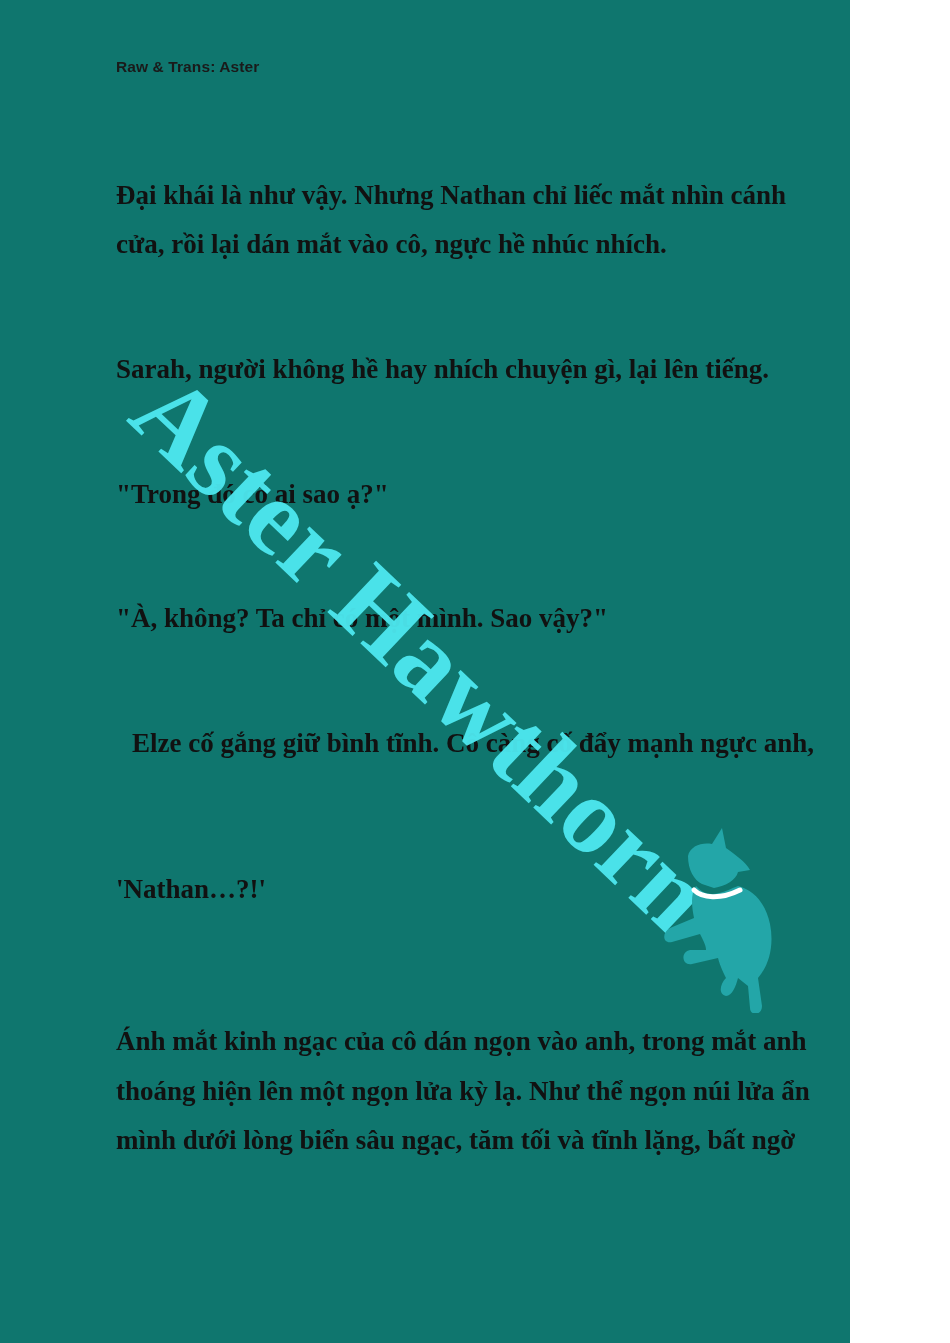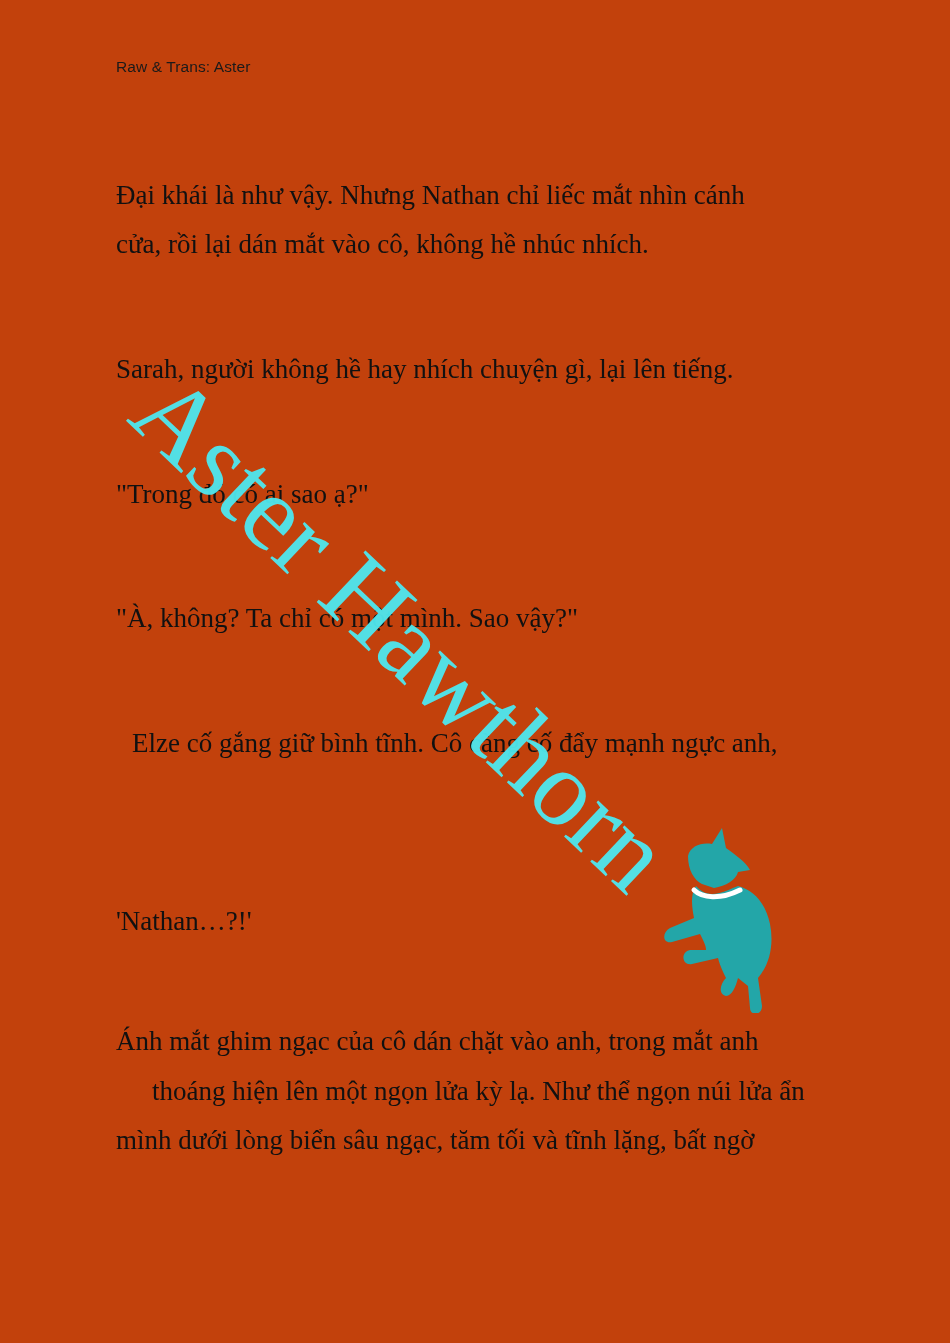--- a/index.html
+++ b/index.html
@@ -9,23 +9,24 @@
     }
     body {
       width: 950px;
       height: 1343px;
       position: relative;
       overflow: hidden;
     }
     .page {
       position: absolute;
       left: 0; top: 0;
-      width: 950px;
+      width: 850px;
       height: 1343px;
-      background: #c2410c;
+      background: #0f766e;
+      font-weight: bold;
     }
     .header {
       position: absolute;
       left: 116px;
       top: 58px;
       font-family: "Liberation Sans", sans-serif;
       font-size: 15.5px;
       color: #1a1a1a;
       letter-spacing: 0.1px;
     }
@@ -72,34 +73,34 @@
     }
   </style>
 </head>
 <body>
 
 <div class="page">
 
   <div class="header">Raw &amp; Trans: Aster</div>
 
   <div class="line" style="top:182px;">Đại khái là như vậy. Nhưng Nathan chỉ liếc mắt nhìn cánh</div>
-  <div class="line" style="top:231px;">cửa, rồi lại dán mắt vào cô, không hề nhúc nhích.</div>
+  <div class="line" style="top:231px;">cửa, rồi lại dán mắt vào cô, ngực hề nhúc nhích.</div>
 
   <div class="line" style="top:356px;">Sarah, người không hề hay nhích chuyện gì, lại lên tiếng.</div>
 
   <div class="line" style="top:481px;">"Trong đó có ai sao ạ?"</div>
 
   <div class="line" style="top:605px;">"À, không? Ta chỉ có một mình. Sao vậy?"</div>
 
   <div class="line" style="top:730px;margin-left:16px;">Elze cố gắng giữ bình tĩnh. Cô càng cố đẩy mạnh ngực anh,</div>
 
-  <div class="line" style="top:908px;">'Nathan…?!'</div>
+  <div class="line" style="top:876px;">'Nathan…?!'</div>
 
-  <div class="line" style="top:1028px;">Ánh mắt ghim ngạc của cô dán chặt vào anh, trong mắt anh</div>
-  <div class="line" style="top:1078px;margin-left:36px;">thoáng hiện lên một ngọn lửa kỳ lạ. Như thể ngọn núi lửa ẩn</div>
+  <div class="line" style="top:1028px;">Ánh mắt kinh ngạc của cô dán ngọn vào anh, trong mắt anh</div>
+  <div class="line" style="top:1078px;">thoáng hiện lên một ngọn lửa kỳ lạ. Như thể ngọn núi lửa ẩn</div>
   <div class="line" style="top:1127px;">mình dưới lòng biển sâu ngạc, tăm tối và tĩnh lặng, bất ngờ</div>
 
   <div class="watermark-wrap">
     <div class="watermark" style="left:150px; top:340px;">Aster Hawthorn</div>
   </div>
 
   <div class="cat">
     <svg width="140" height="185" viewBox="0 0 140 185" xmlns="http://www.w3.org/2000/svg">
       <g fill="#23a6a8">
 

